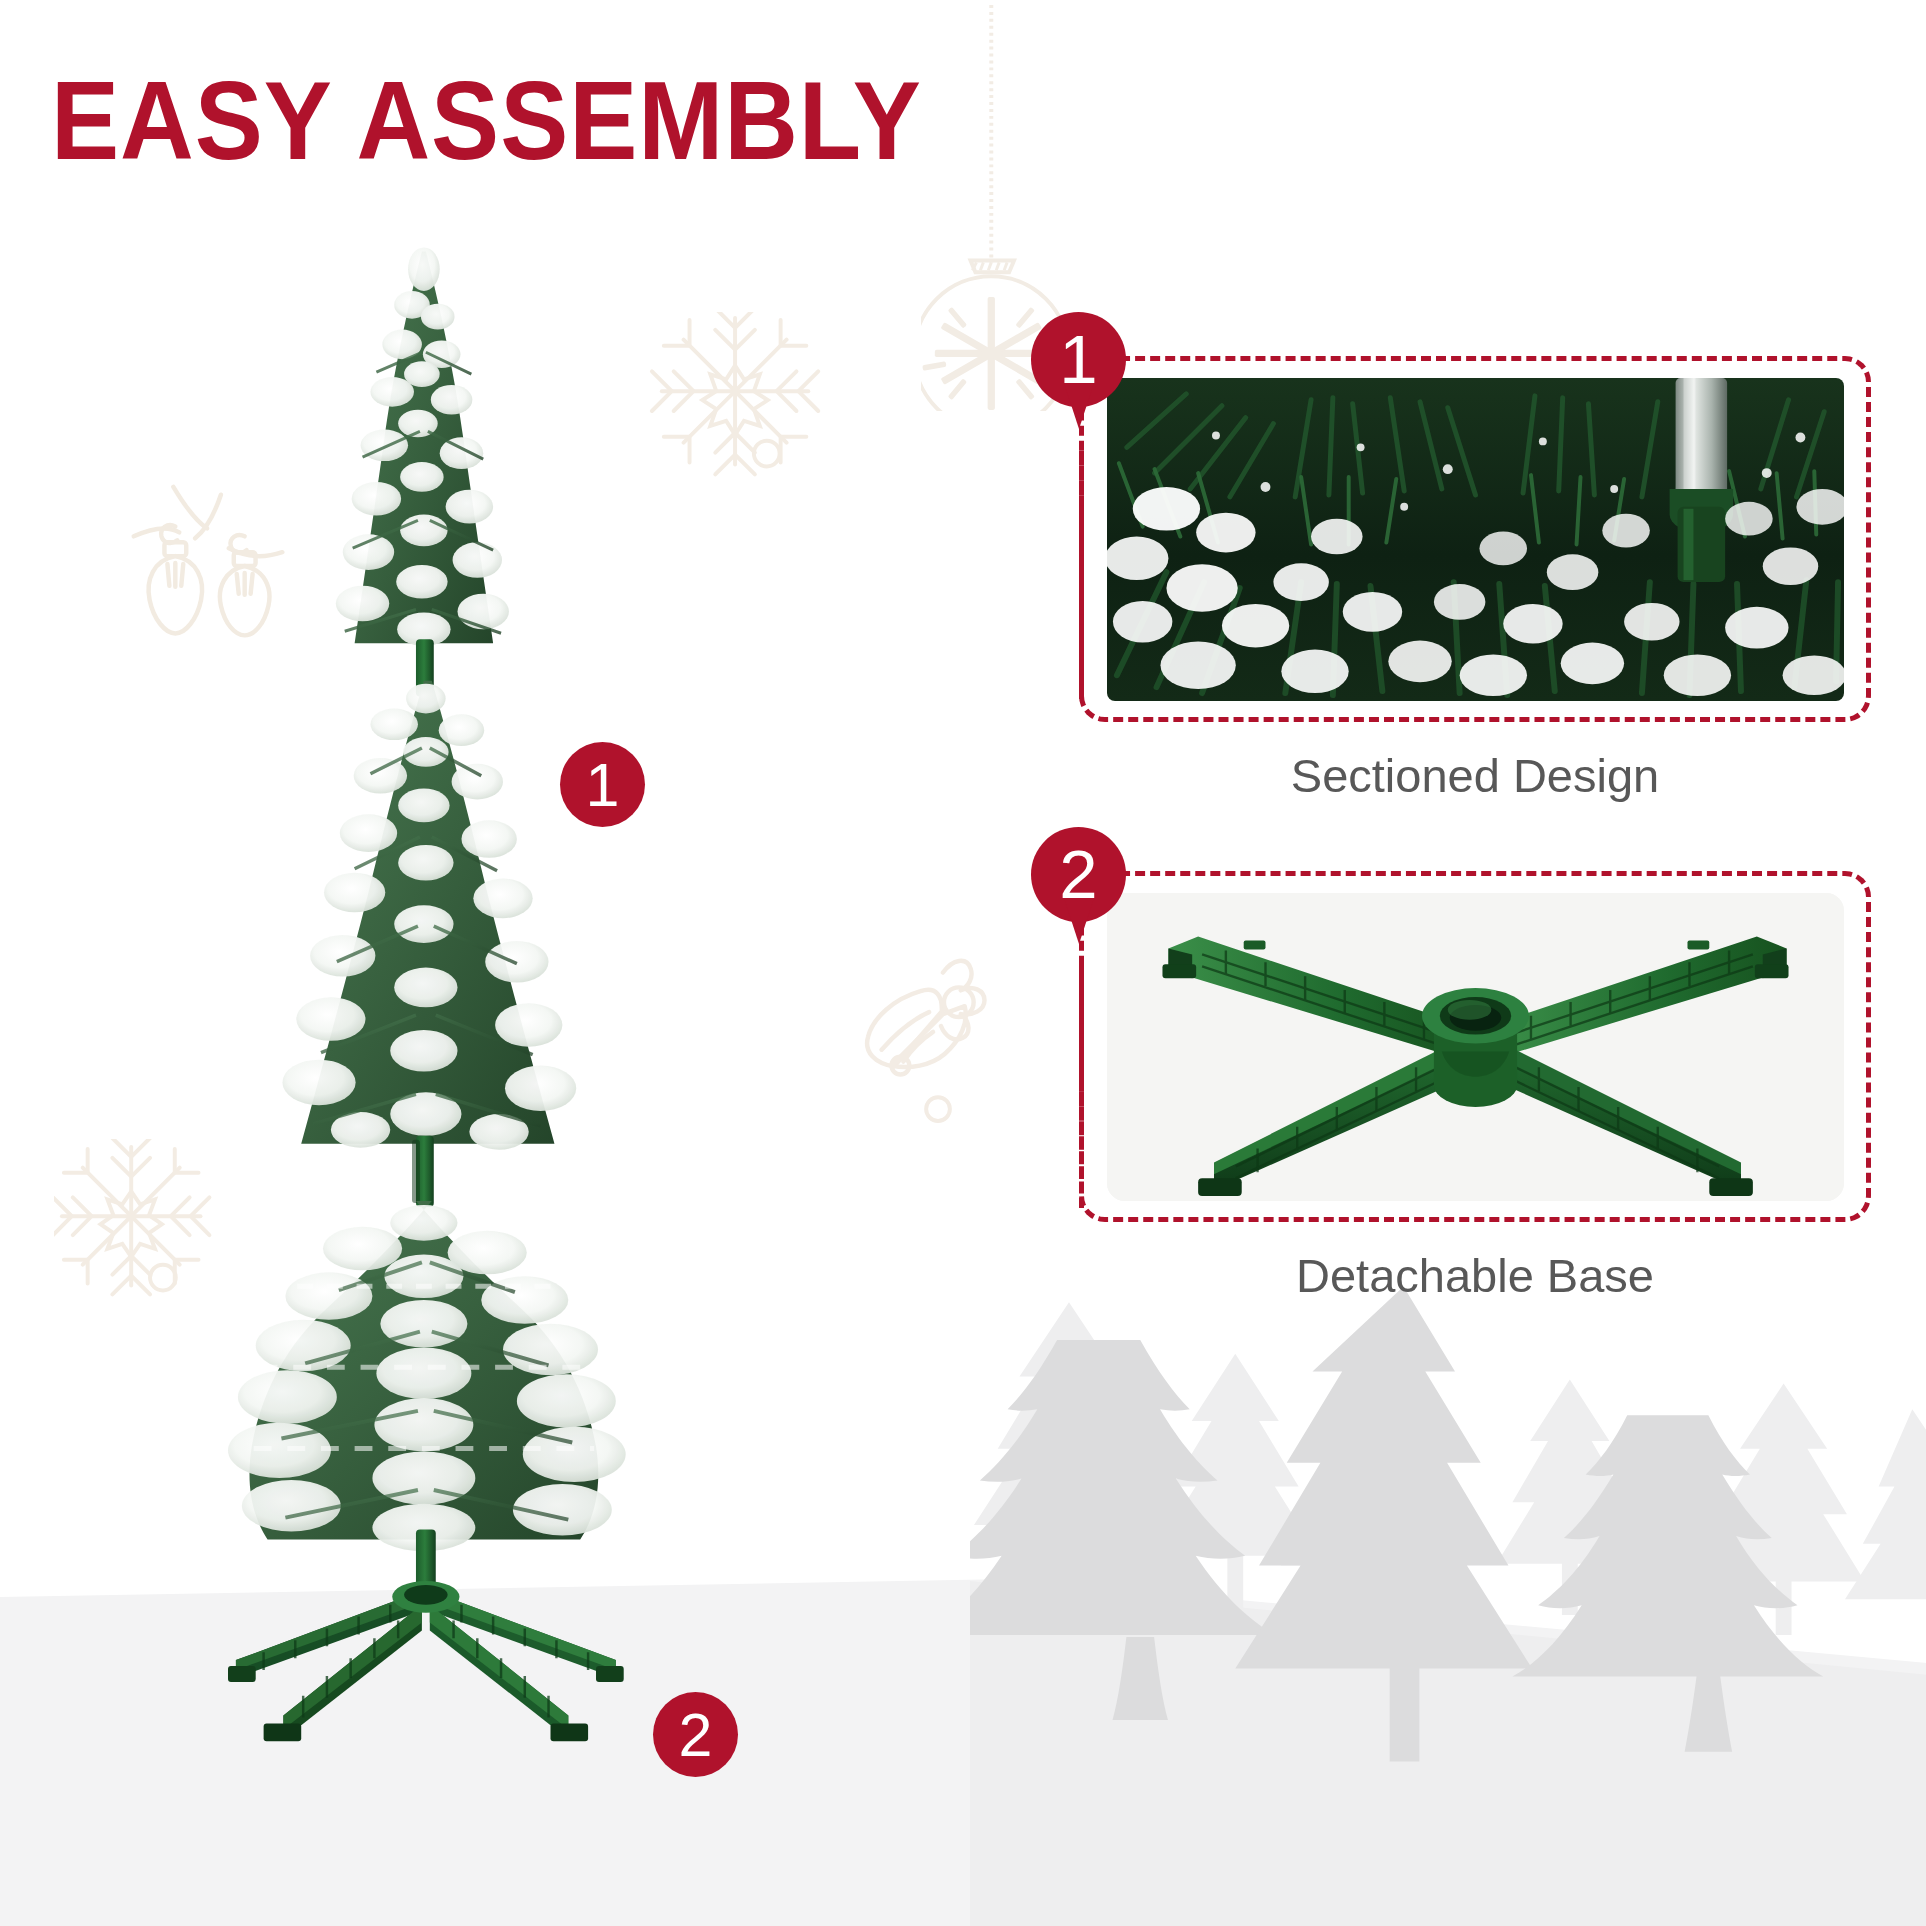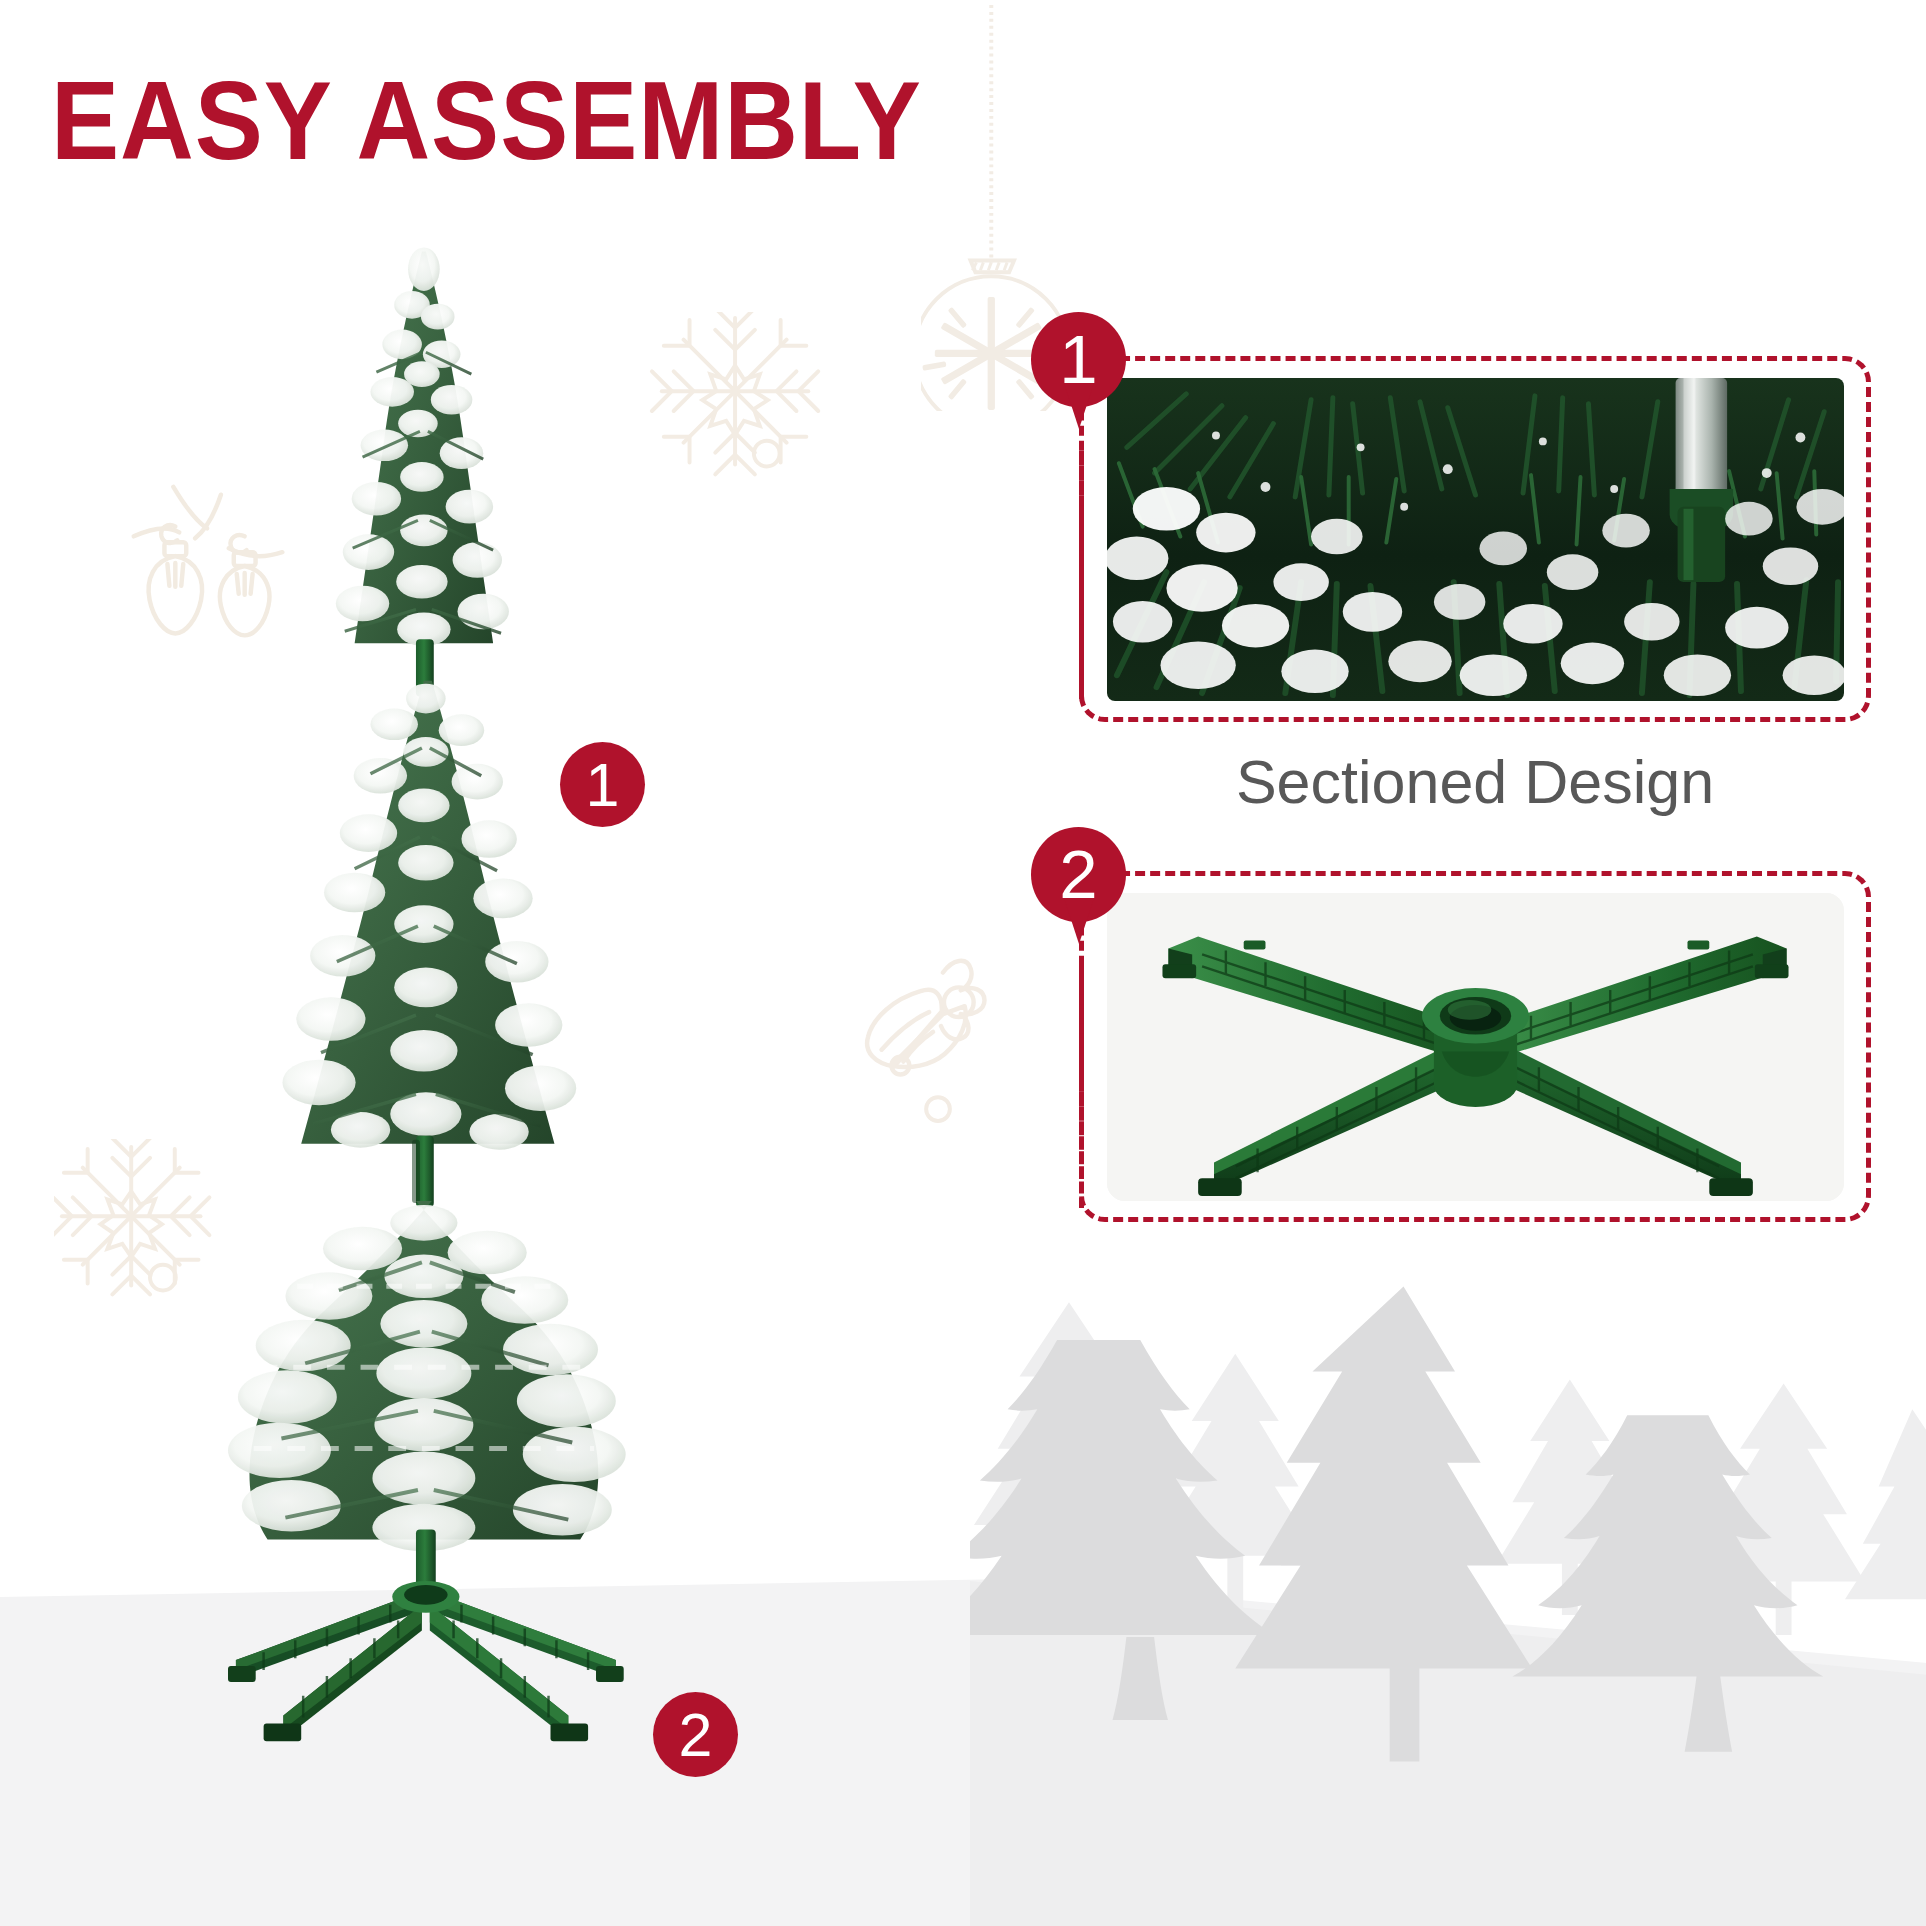--- a/index.html
+++ b/index.html
@@ -97,21 +97,21 @@
     position:absolute;
     overflow:hidden;
     z-index:2;
   }
   .panel-media svg{display:block;width:100%;height:100%;}
   .caption{
     position:absolute;
     width:100%;
     text-align:center;
     color:#585858;
-    font-size:61px;
+    font-size:47px;
     line-height:1;
     font-family:"Liberation Sans Narrow","Liberation Sans",sans-serif;
     white-space:nowrap;
   }
 
   
   .forest{position:absolute;left:970px;top:1218px;width:970px;height:709px;}
   .forest svg{display:block;width:100%;height:100%;}
 </style>
 </head>
@@ -633,15 +633,16 @@
         <rect x="586" y="48" width="22" height="9" rx="2" fill="#1b5c27"></rect>
       </svg>
     </div>
     <div class="badge-pin" style="left:-48px;top:-44px;">
       <div class="pin-body"></div>
       <div class="pin-tip"></div>
       <div class="pin-num">2</div>
     </div>
   </div>
   <div class="leader" style="left:1079px;top:960px;height:243px;"></div>
+  <div class="caption" style="left:1079px;top:1247px;width:792px;">Detachable Base</div>
 
 </div>
 
 
 </body></html>

